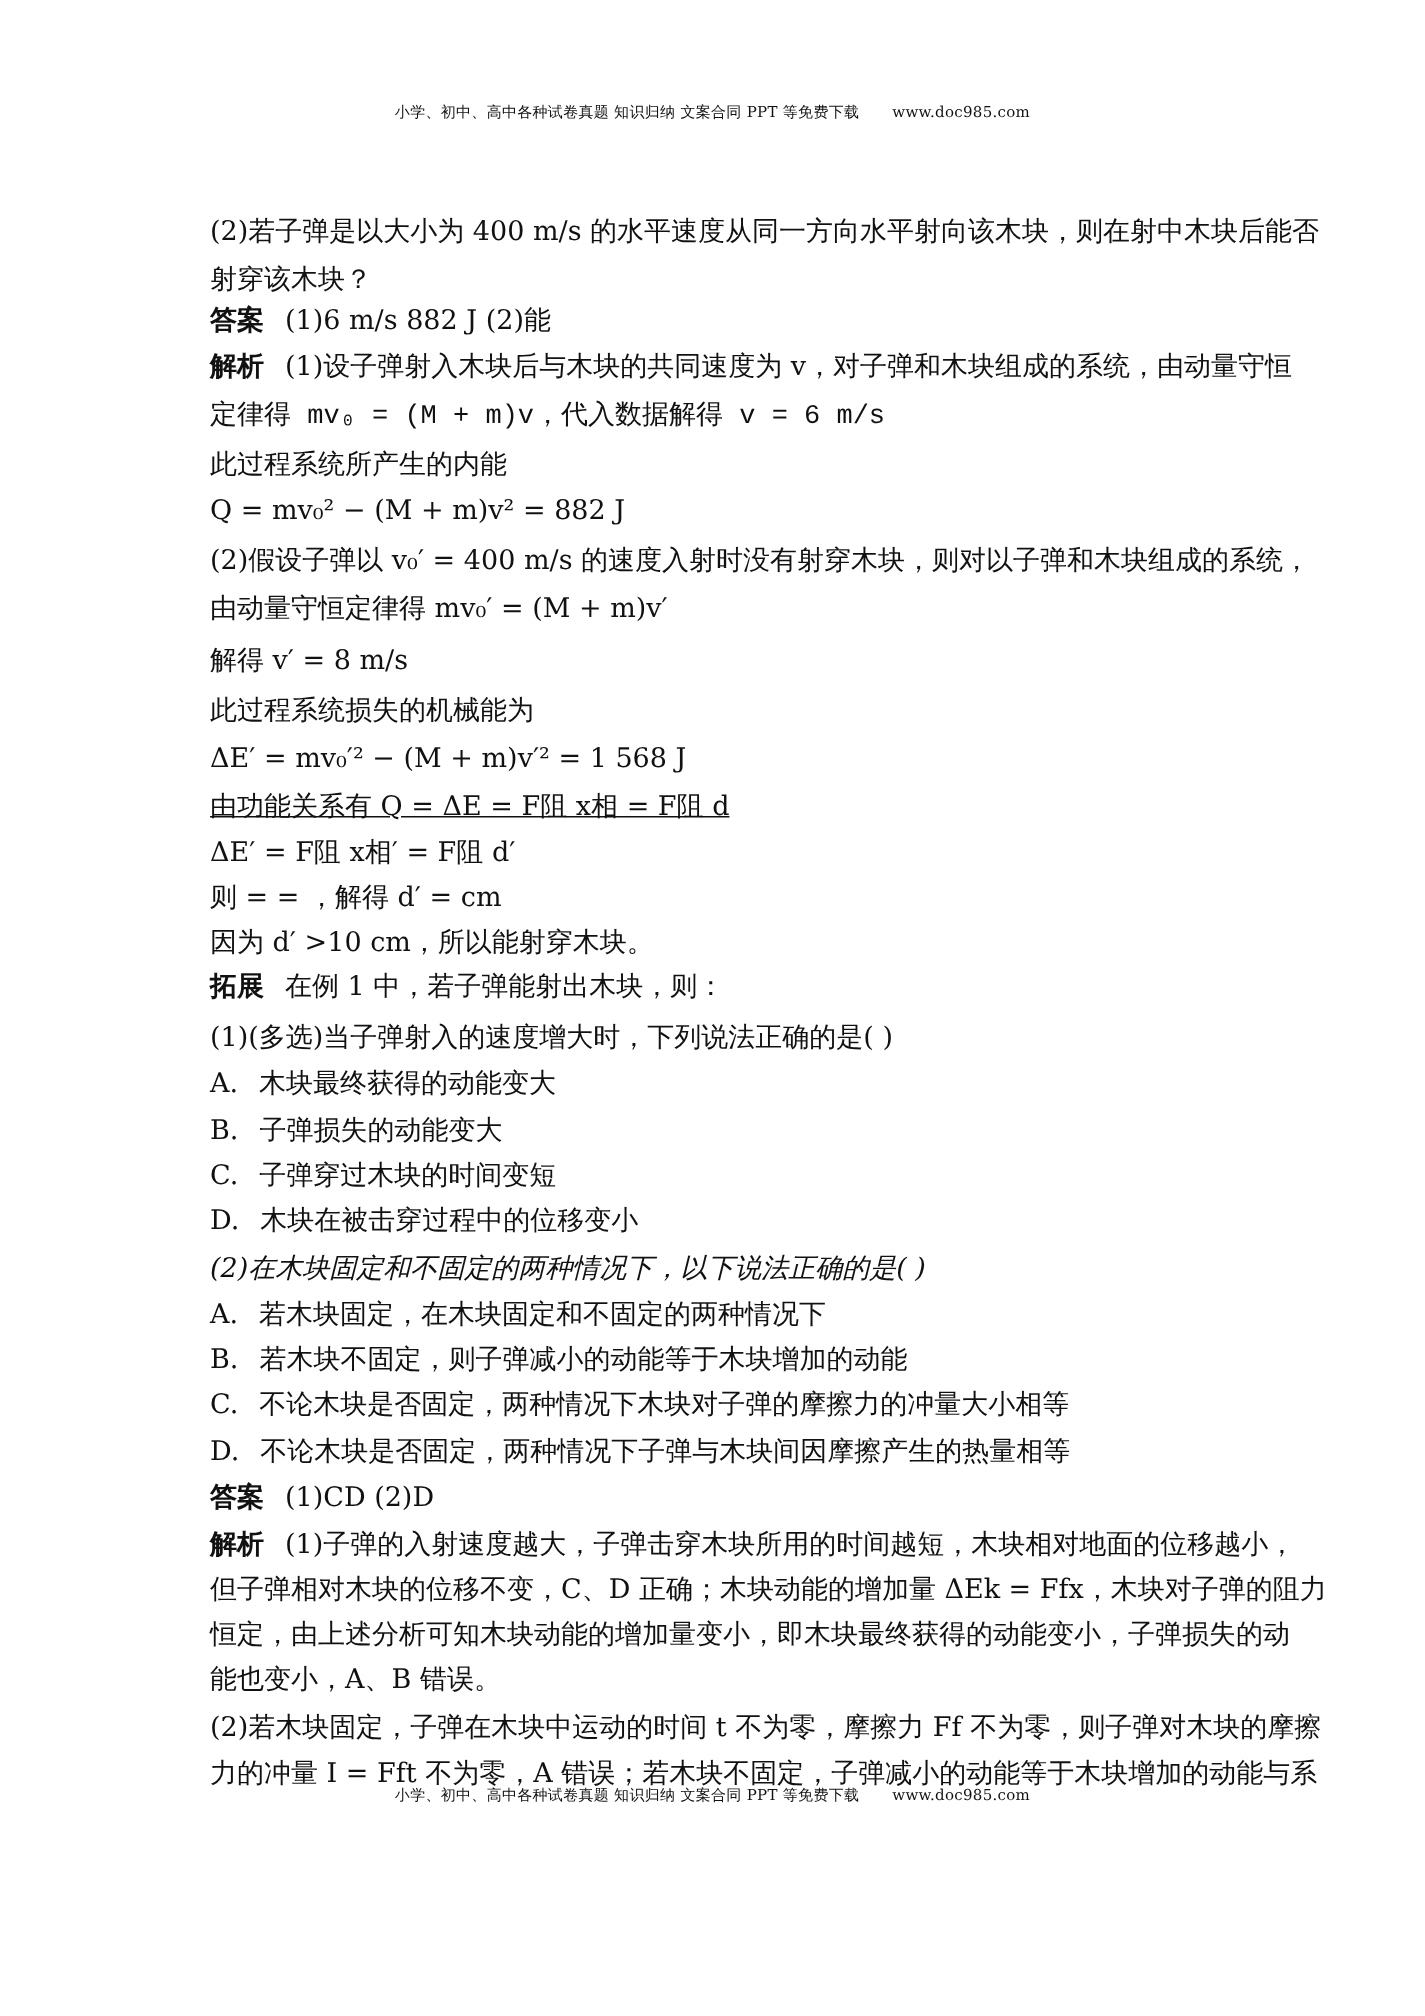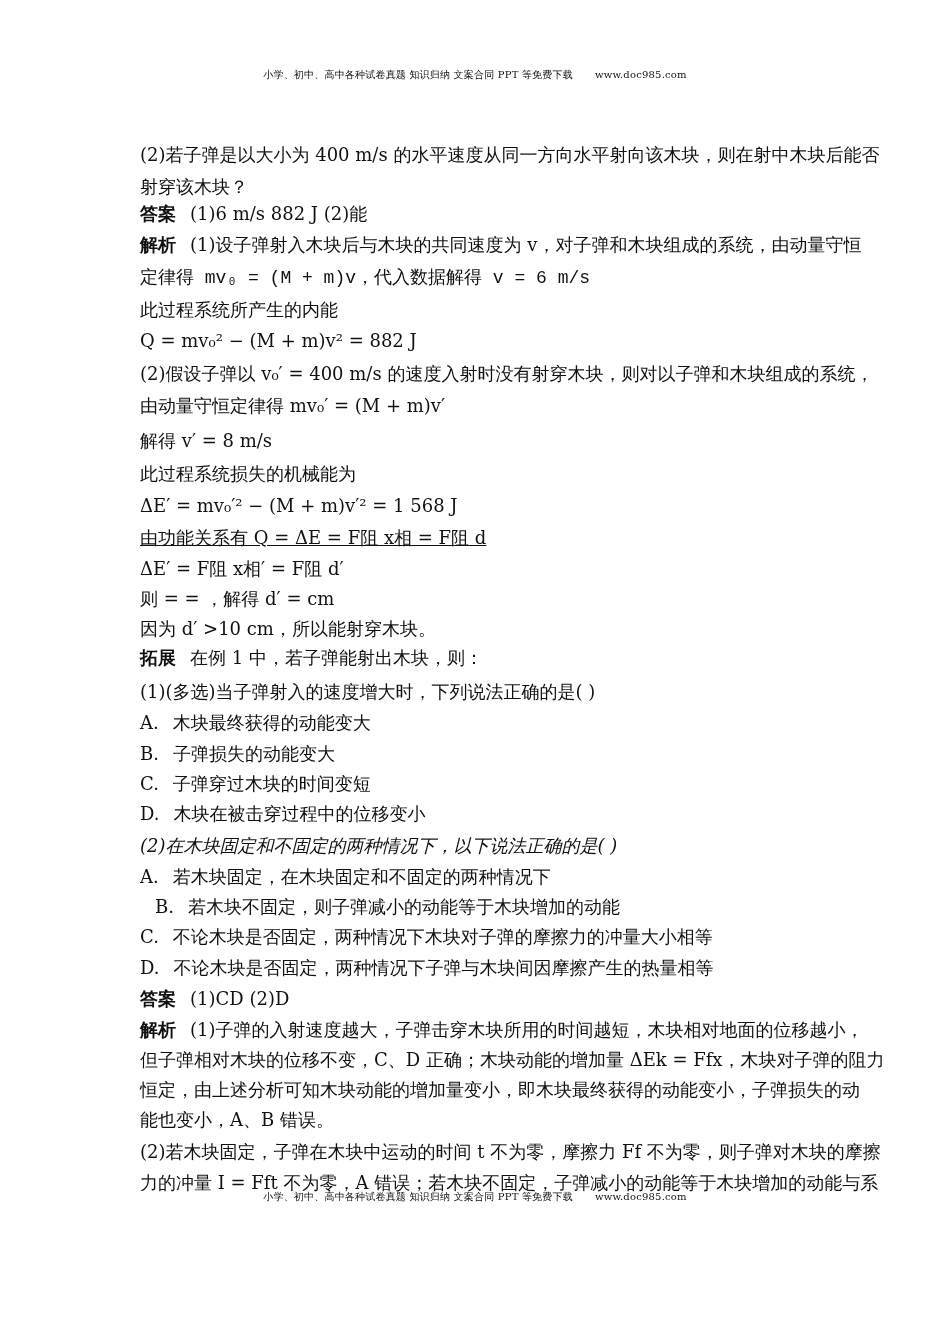--- a/index.html
+++ b/index.html
@@ -37,21 +37,21 @@
     <div class="ln" style="top: 449px;"><span>则 =  = ，解得 d′ =  cm</span></div>
     <div class="ln" style="top: 479px;"><span>因为 d′ &gt;10 cm，所以能射穿木块。</span></div>
     <div class="ln" style="top: 488px; margin-top: 20px;"><span class="lbl">拓展</span><span>在例 1 中，若子弹能射出木块，则：</span></div>
     <div class="ln" style="top: 542px;"><span>(1)(多选)当子弹射入的速度增大时，下列说法正确的是(        )</span></div>
     <div class="ln" style="top: 573px;"><span class="opt">A.</span><span>木块最终获得的动能变大</span></div>
     <div class="ln" style="top: 604px;"><span class="opt">B.</span><span>子弹损失的动能变大</span></div>
     <div class="ln" style="top: 634px;"><span class="opt">C.</span><span>子弹穿过木块的时间变短</span></div>
     <div class="ln" style="top: 664px;"><span class="opt">D.</span><span>木块在被击穿过程中的位移变小</span></div>
     <div class="ln" style="top: 696px; font-style: italic;"><span>(2)在木块固定和不固定的两种情况下，以下说法正确的是(        )</span></div>
     <div class="ln" style="top: 727px;"><span class="opt">A.</span><span>若木块固定，在木块固定和不固定的两种情况下</span></div>
-    <div class="ln" style="top: 757px; margin-left: 15px;"><span class="opt">B.</span><span>若木块不固定，则子弹减小的动能等于木块增加的动能</span></div>
+    <div class="ln" style="top: 757px;"><span class="opt">B.</span><span>若木块不固定，则子弹减小的动能等于木块增加的动能</span></div>
     <div class="ln" style="top: 787px;"><span class="opt">C.</span><span>不论木块是否固定，两种情况下木块对子弹的摩擦力的冲量大小相等</span></div>
     <div class="ln" style="top: 818px;"><span class="opt">D.</span><span>不论木块是否固定，两种情况下子弹与木块间因摩擦产生的热量相等</span></div>
     <div class="ln" style="top: 849px;"><span class="lbl">答案</span><span>(1)CD    (2)D</span></div>
     <div class="ln" style="top: 880px;"><span class="lbl">解析</span><span>(1)子弹的入射速度越大，子弹击穿木块所用的时间越短，木块相对地面的位移越小，</span></div>
     <div class="ln" style="top: 910px;"><span>但子弹相对木块的位移不变，C、D 正确；木块动能的增加量 ΔEk = Ffx，木块对子弹的阻力</span></div>
     <div class="ln" style="top: 940px;"><span>恒定，由上述分析可知木块动能的增加量变小，即木块最终获得的动能变小，子弹损失的动</span></div>
     <div class="ln" style="top: 970px;"><span>能也变小，A、B 错误。</span></div>
     <div class="ln" style="top: 1002px;"><span>(2)若木块固定，子弹在木块中运动的时间 t 不为零，摩擦力 Ff 不为零，则子弹对木块的摩擦</span></div>
     <div class="ln" style="top: 1033px; text-align: center;"><span>力的冲量 I = Fft 不为零，A 错误；若木块不固定，子弹减小的动能等于木块增加的动能与系</span></div>
   </div>

